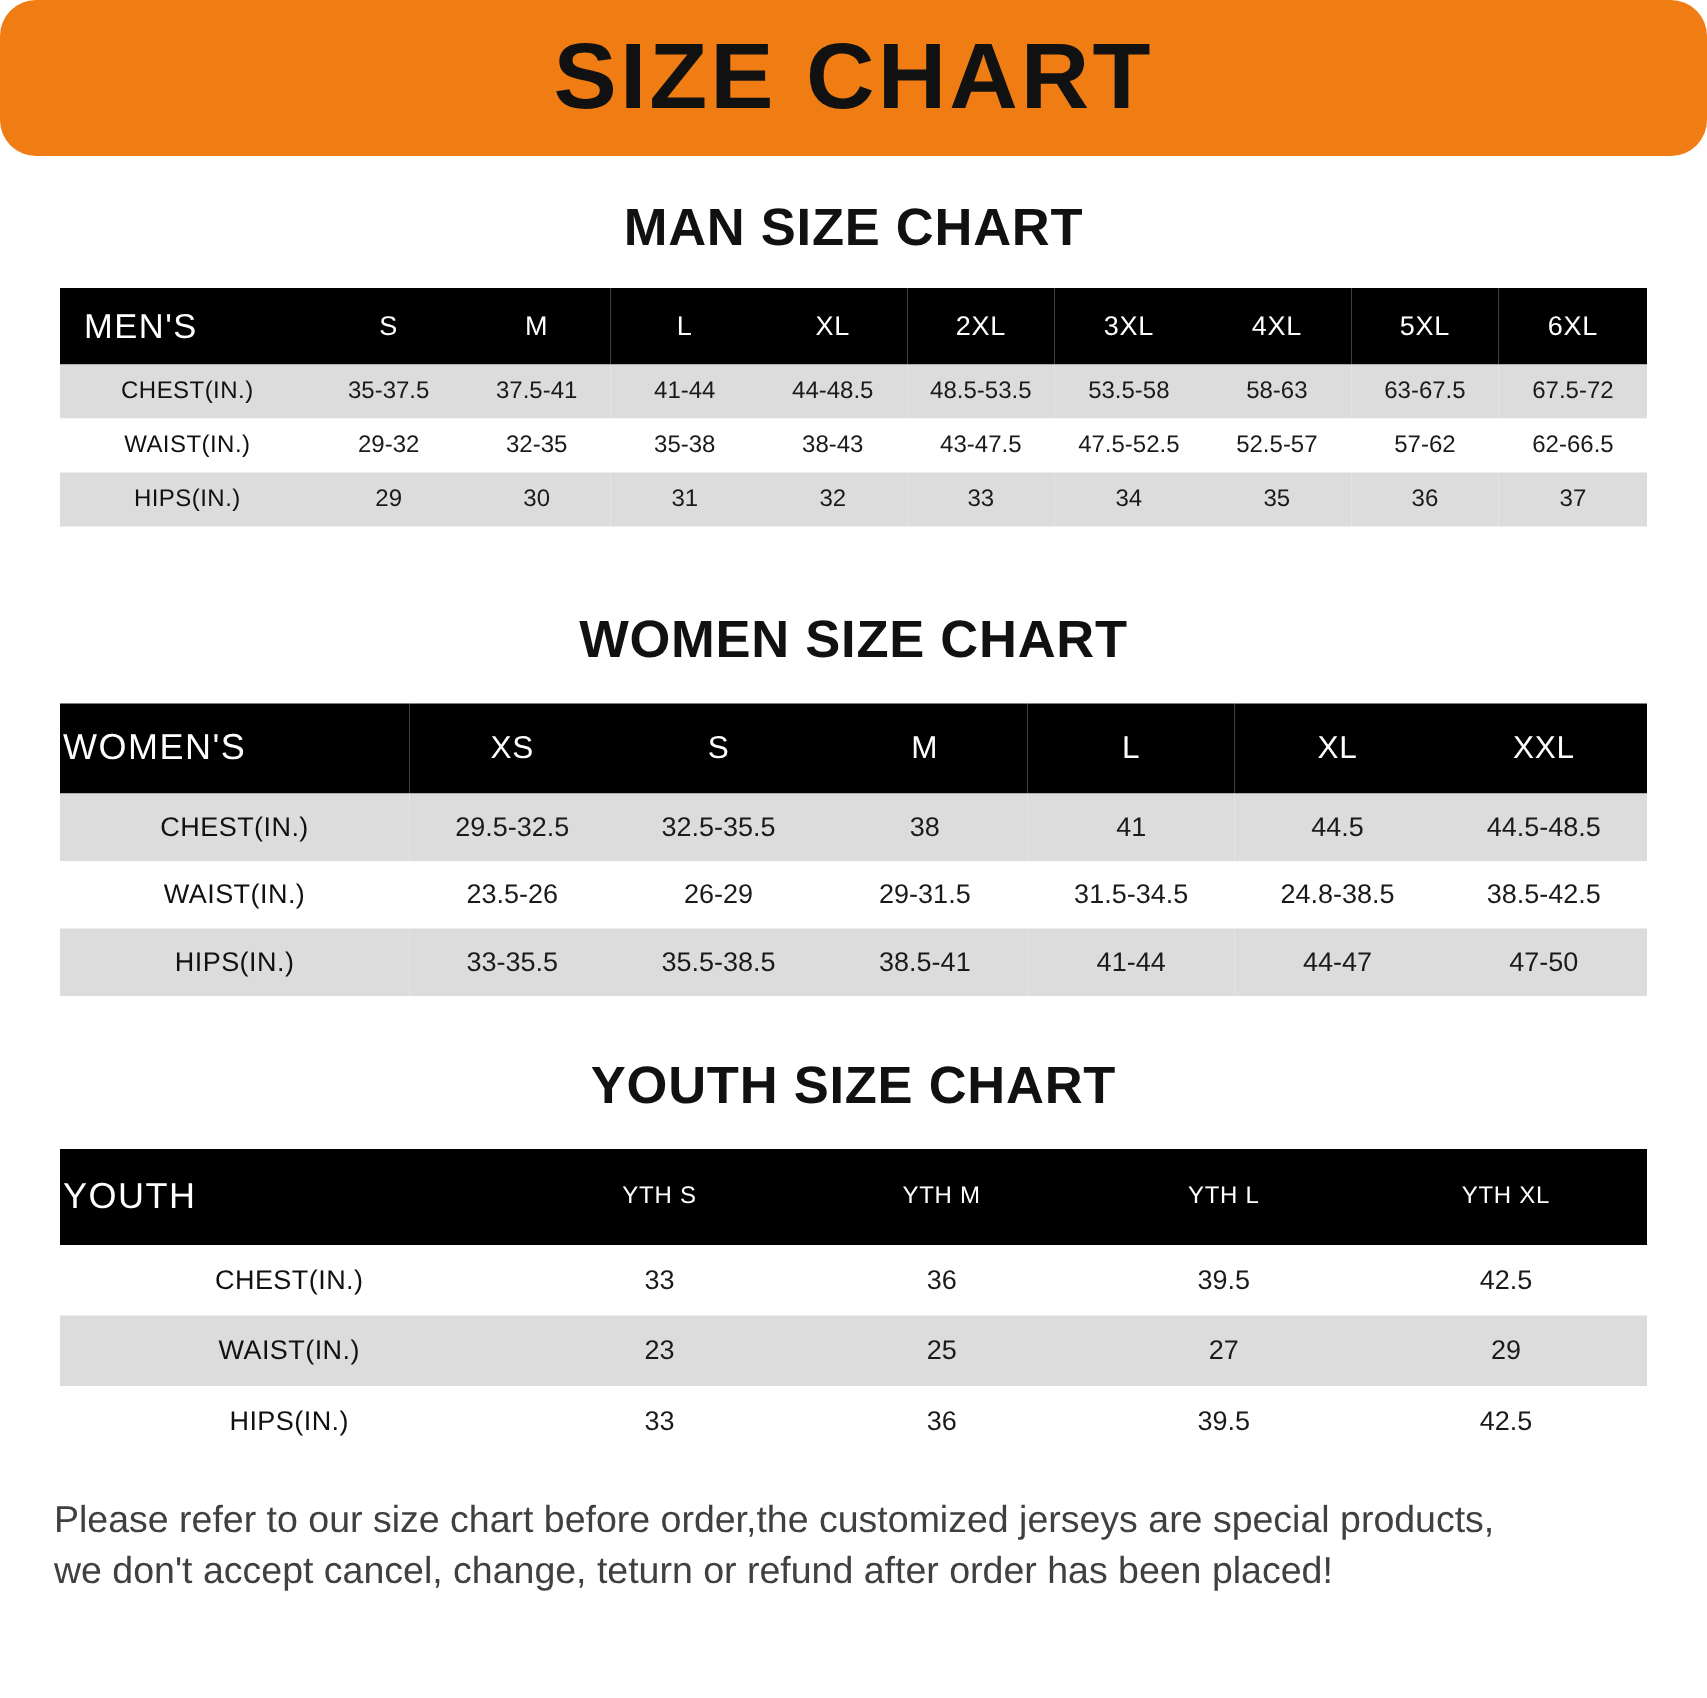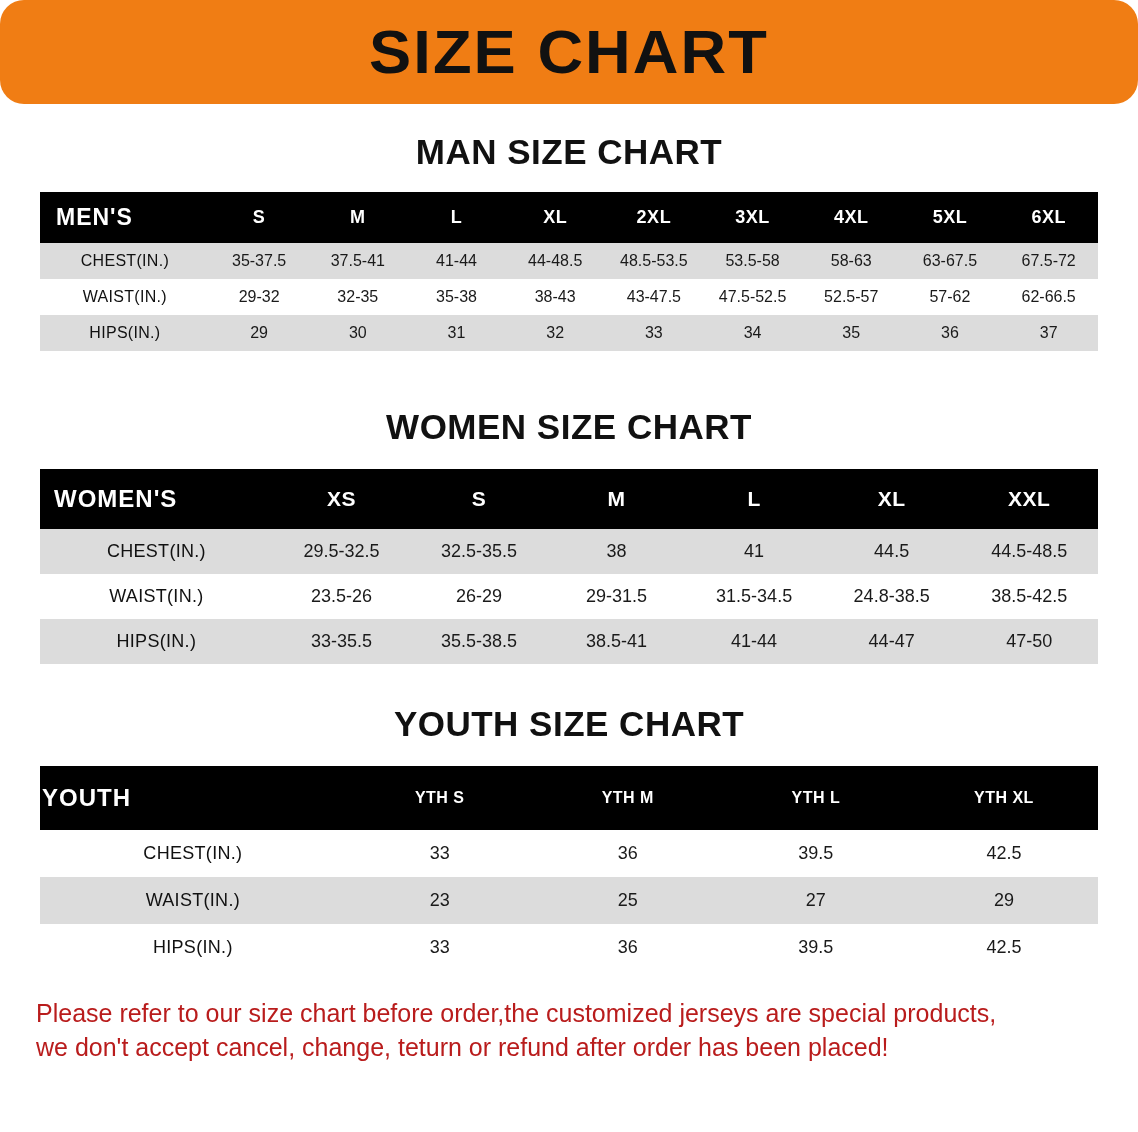--- a/index.html
+++ b/index.html
@@ -51,21 +51,21 @@
   
   .table-wrap { padding: 0 40px; }
   table {
     width: 100%;
     border-collapse: collapse;
     table-layout: fixed;
   }
   thead th {
     background: #000000;
     color: #ffffff;
-    font-weight: bold;
+    font-weight: normal;
     text-align: center;
     font-size: 19px;
     padding: 12px 2px;
     letter-spacing: 0.5px;
   }
   thead th.rowlabel {
     text-align: left;
     padding-left: 16px;
     font-size: 22px;
     letter-spacing: 1px;
@@ -86,33 +86,33 @@
   tbody tr.shade td { background: #dcdcdc; }
   tbody tr.plain td { background: #ffffff; }
 
   
   #men-table thead th { font-size: 18px; }
   #men-table thead th.rowlabel { font-size: 23px; }
   #men-table tbody td { font-size: 16px; }
   #men-table tbody td.rowlabel { font-size: 16px; }
 
   
-  #women-table thead th { font-size: 21px; padding: 16px 14px; }
+  #women-table thead th { font-size: 21px; padding: 16px 2px; }
   #women-table thead th.rowlabel { font-size: 24px; }
   #women-table tbody td { font-size: 18px; padding: 12px 2px; }
 
   
   #youth-table thead th { font-size: 16px; padding: 18px 2px; }
   #youth-table thead th.rowlabel { font-size: 24px; }
   #youth-table tbody td { font-size: 18px; padding: 13px 2px; }
 
   
   .note {
     margin: 26px 36px 0 36px;
-    color: #b91c1c;
+    color: #404040;
     font-size: 25px;
     line-height: 1.35;
     text-align: left;
     font-family: "Liberation Sans", sans-serif;
   }
   .note span { display: block; }
 </style>
 </head>
 <body>
 

